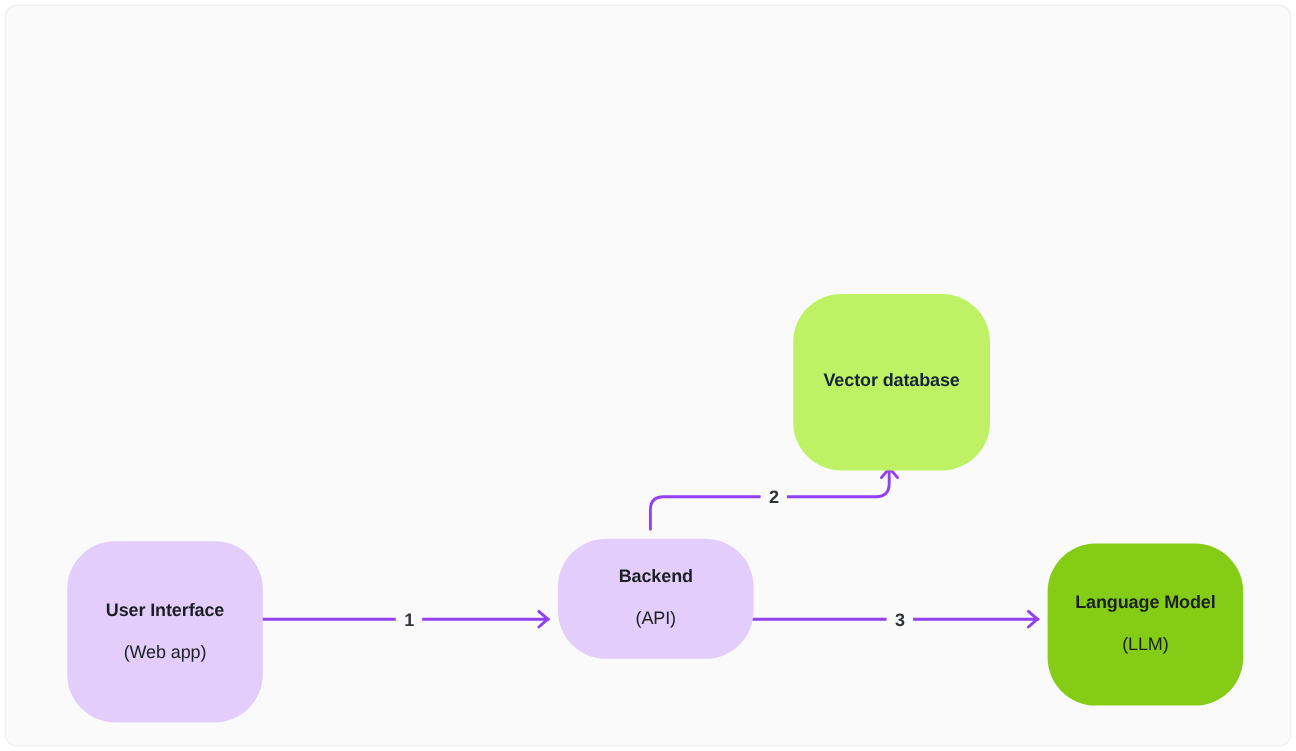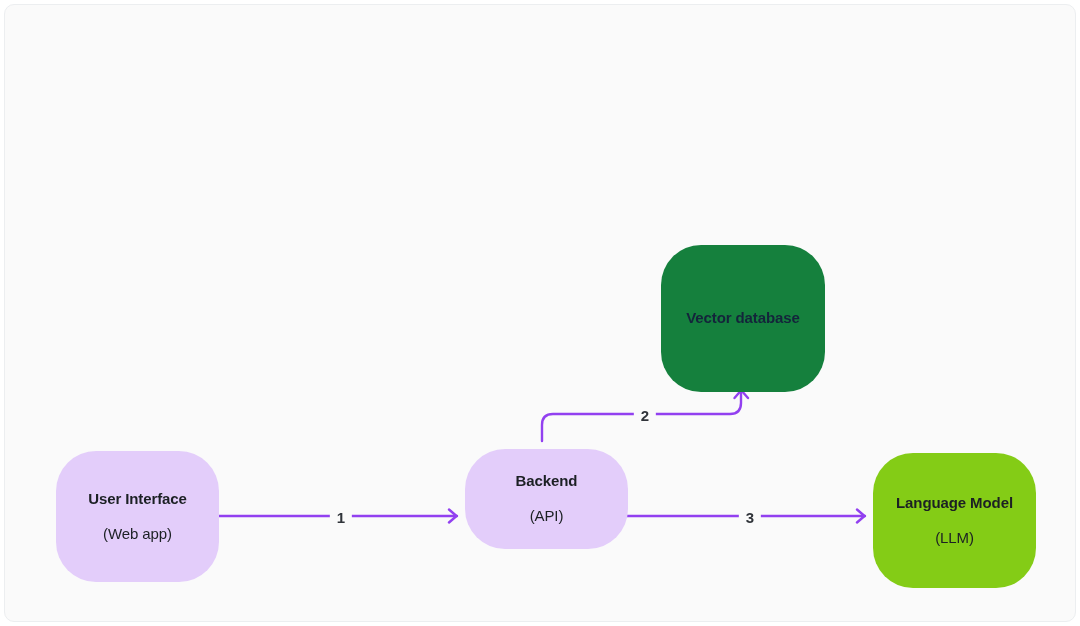--- a/index.html
+++ b/index.html
@@ -51,21 +51,21 @@
     font-size: 15px;
     letter-spacing: -0.1px;
     color: #1c2024;
     margin-top: 14px;
   }
 
   #node-ui {
     left: 51px;
     top: 446px;
     width: 163px;
-    height: 131px;
+    height: 151px;
     background: #e3cdfa;
   }
   #node-backend {
     left: 460px;
     top: 444px;
     width: 163px;
     height: 100px;
     background: #e3cdfa;
   }
   #node-llm {
@@ -73,21 +73,21 @@
     top: 448px;
     width: 163px;
     height: 135px;
     background: #84cc16;
   }
   #node-vectordb {
     left: 656px;
     top: 240px;
     width: 164px;
     height: 147px;
-    background: #15803d;
+    background: #bef264;
   }
   #node-vectordb .title { color: #14243b; }
 
   
   #connectors {
     position: absolute;
     left: 0;
     top: 0;
     width: 1072px;
     height: 618px;

